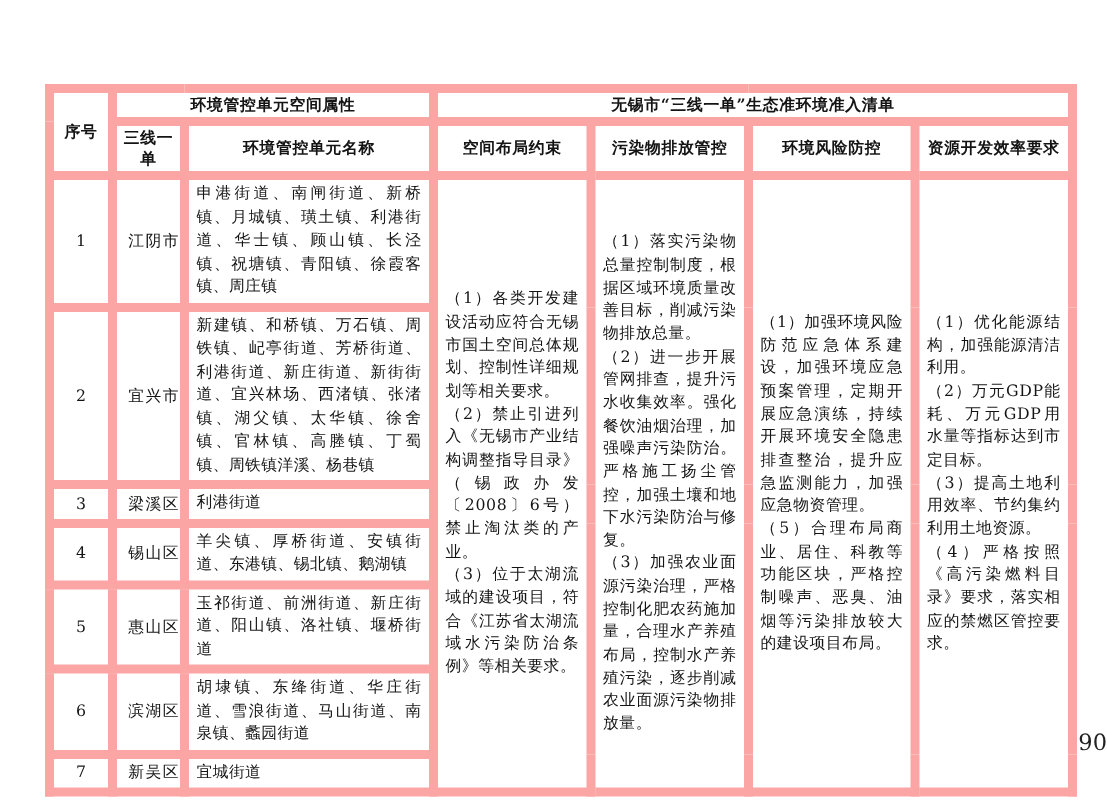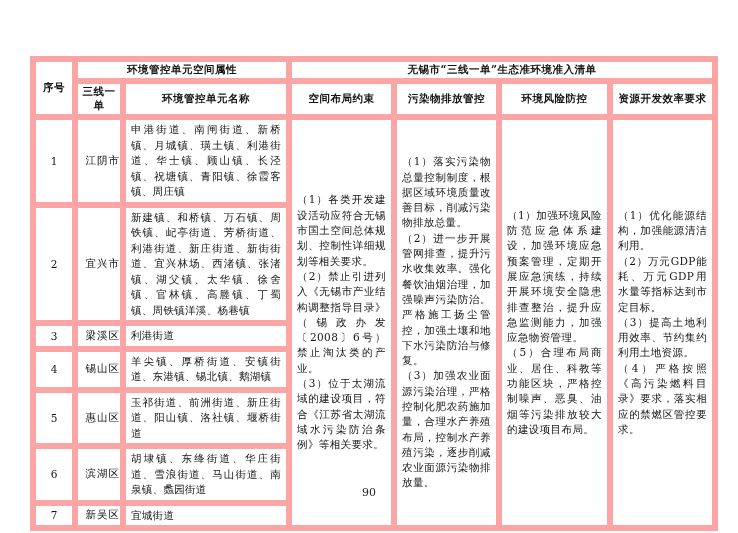--- a/index.html
+++ b/index.html
@@ -30,22 +30,22 @@
   .c-units {
     text-align:justify; text-justify:inter-character;
     vertical-align:middle; padding:2px 5px; line-height:15.5px; letter-spacing:0.3px;margin-top:29px;
   }
   .c-long {
     text-align:justify; text-justify:inter-character;
     vertical-align:middle; padding:14px 5px; line-height:15.3px;
     white-space:pre-line; letter-spacing:0.4px;
   }
   .page-num {
-    position:absolute; left:0; right:0; top:486px; text-align:center;
-    font-size:11px; color:#222;
+    position:absolute; left:0; right:0; top:486px; text-align:right;
+    font-size:15px; color:#222;
   }
 </style>
 </head>
 <body>
 
 <div class="page">
 
 
   <table class="main">
     <colgroup>

